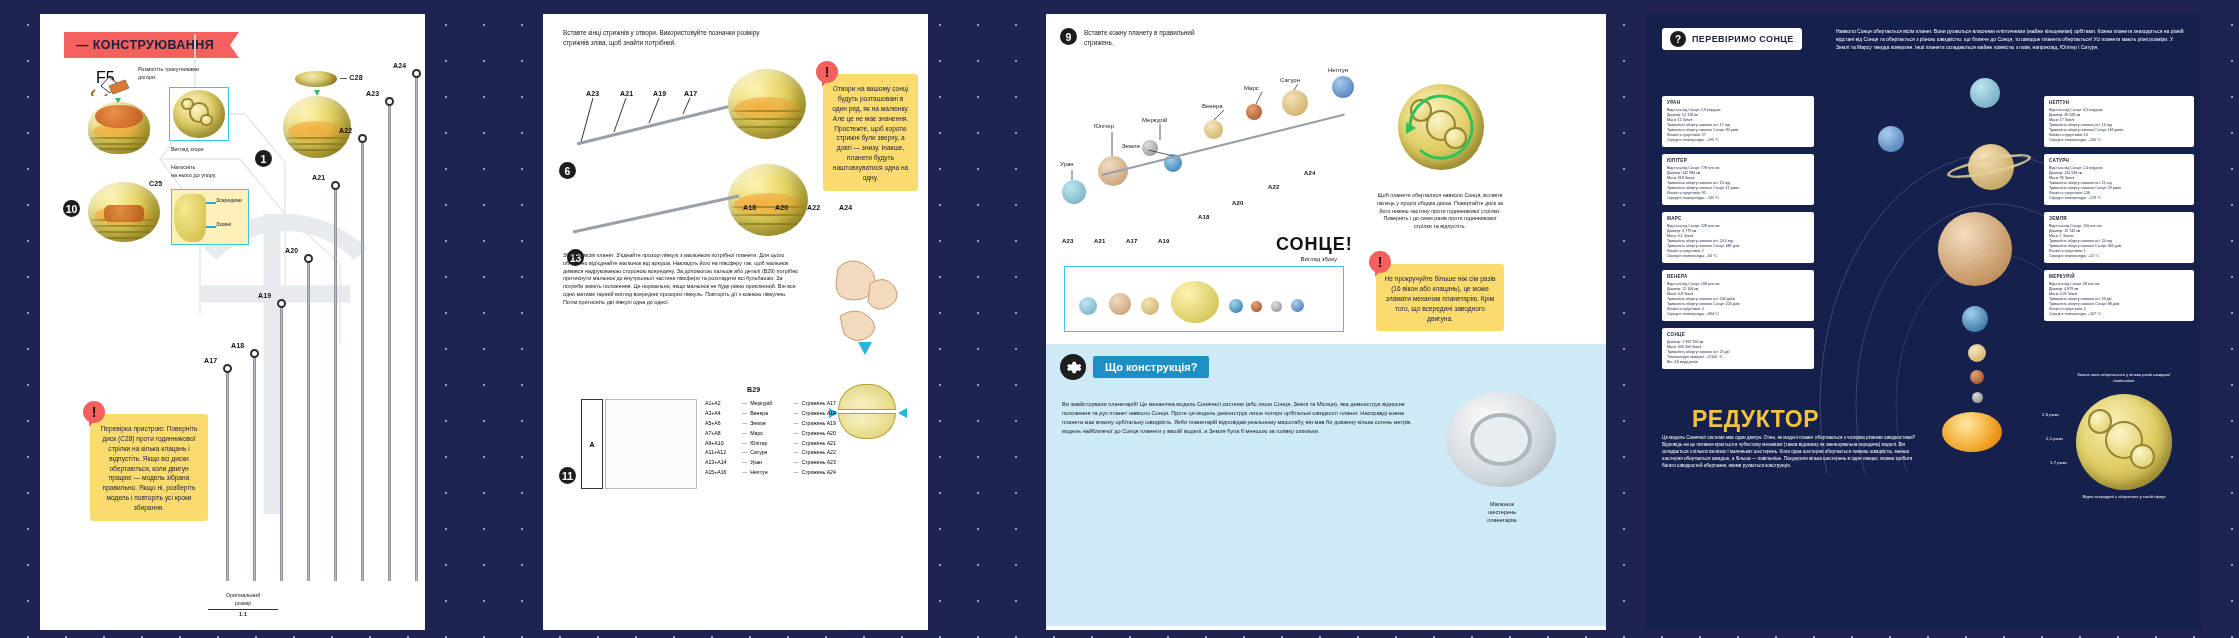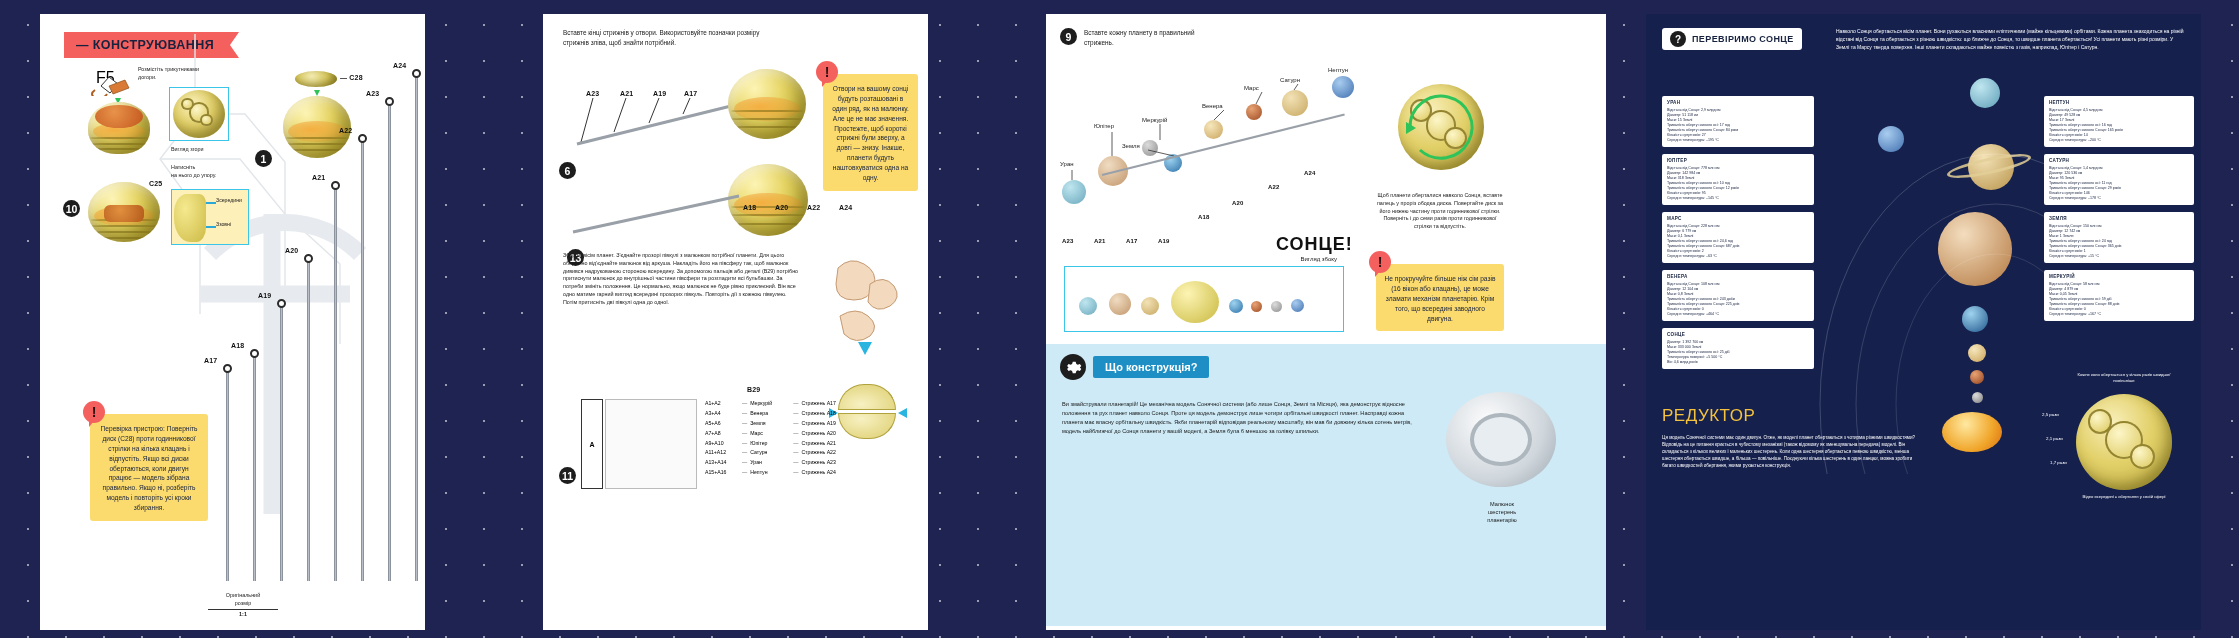--- a/index.html
+++ b/index.html
@@ -138,21 +138,21 @@
   .cyanpanel{ background:#cdeaf6; }
   .bluebanner{
     background:#1d8fc4; color:#fff; font-weight:bold; font-size:11px;
     padding:5px 12px; display:inline-block; border-radius:2px;
   }
   .infocard{
     background:#fff; border-radius:2px; padding:4px 5px;
     font-size:3.6px; line-height:1.42; color:#17223f;
   }
   .infocard .h{ font-weight:bold; font-size:4.6px; letter-spacing:.3px; margin-bottom:1px; }
-  .reduktor{ color:#f4c23d; font-weight:normal; font-size:17px; letter-spacing:.5px; }
+  .reduktor{ color:#f4c23d; font-weight:bold; font-size:23px; letter-spacing:.5px;margin-left:30px; }
   .p4txt{ color:#fff; font-size:5px; line-height:1.55; }
 </style>
 </head>
 <body>
 
 <div class="stars"></div>
 
 <div class="spread">
 
   <div class="page p1">

